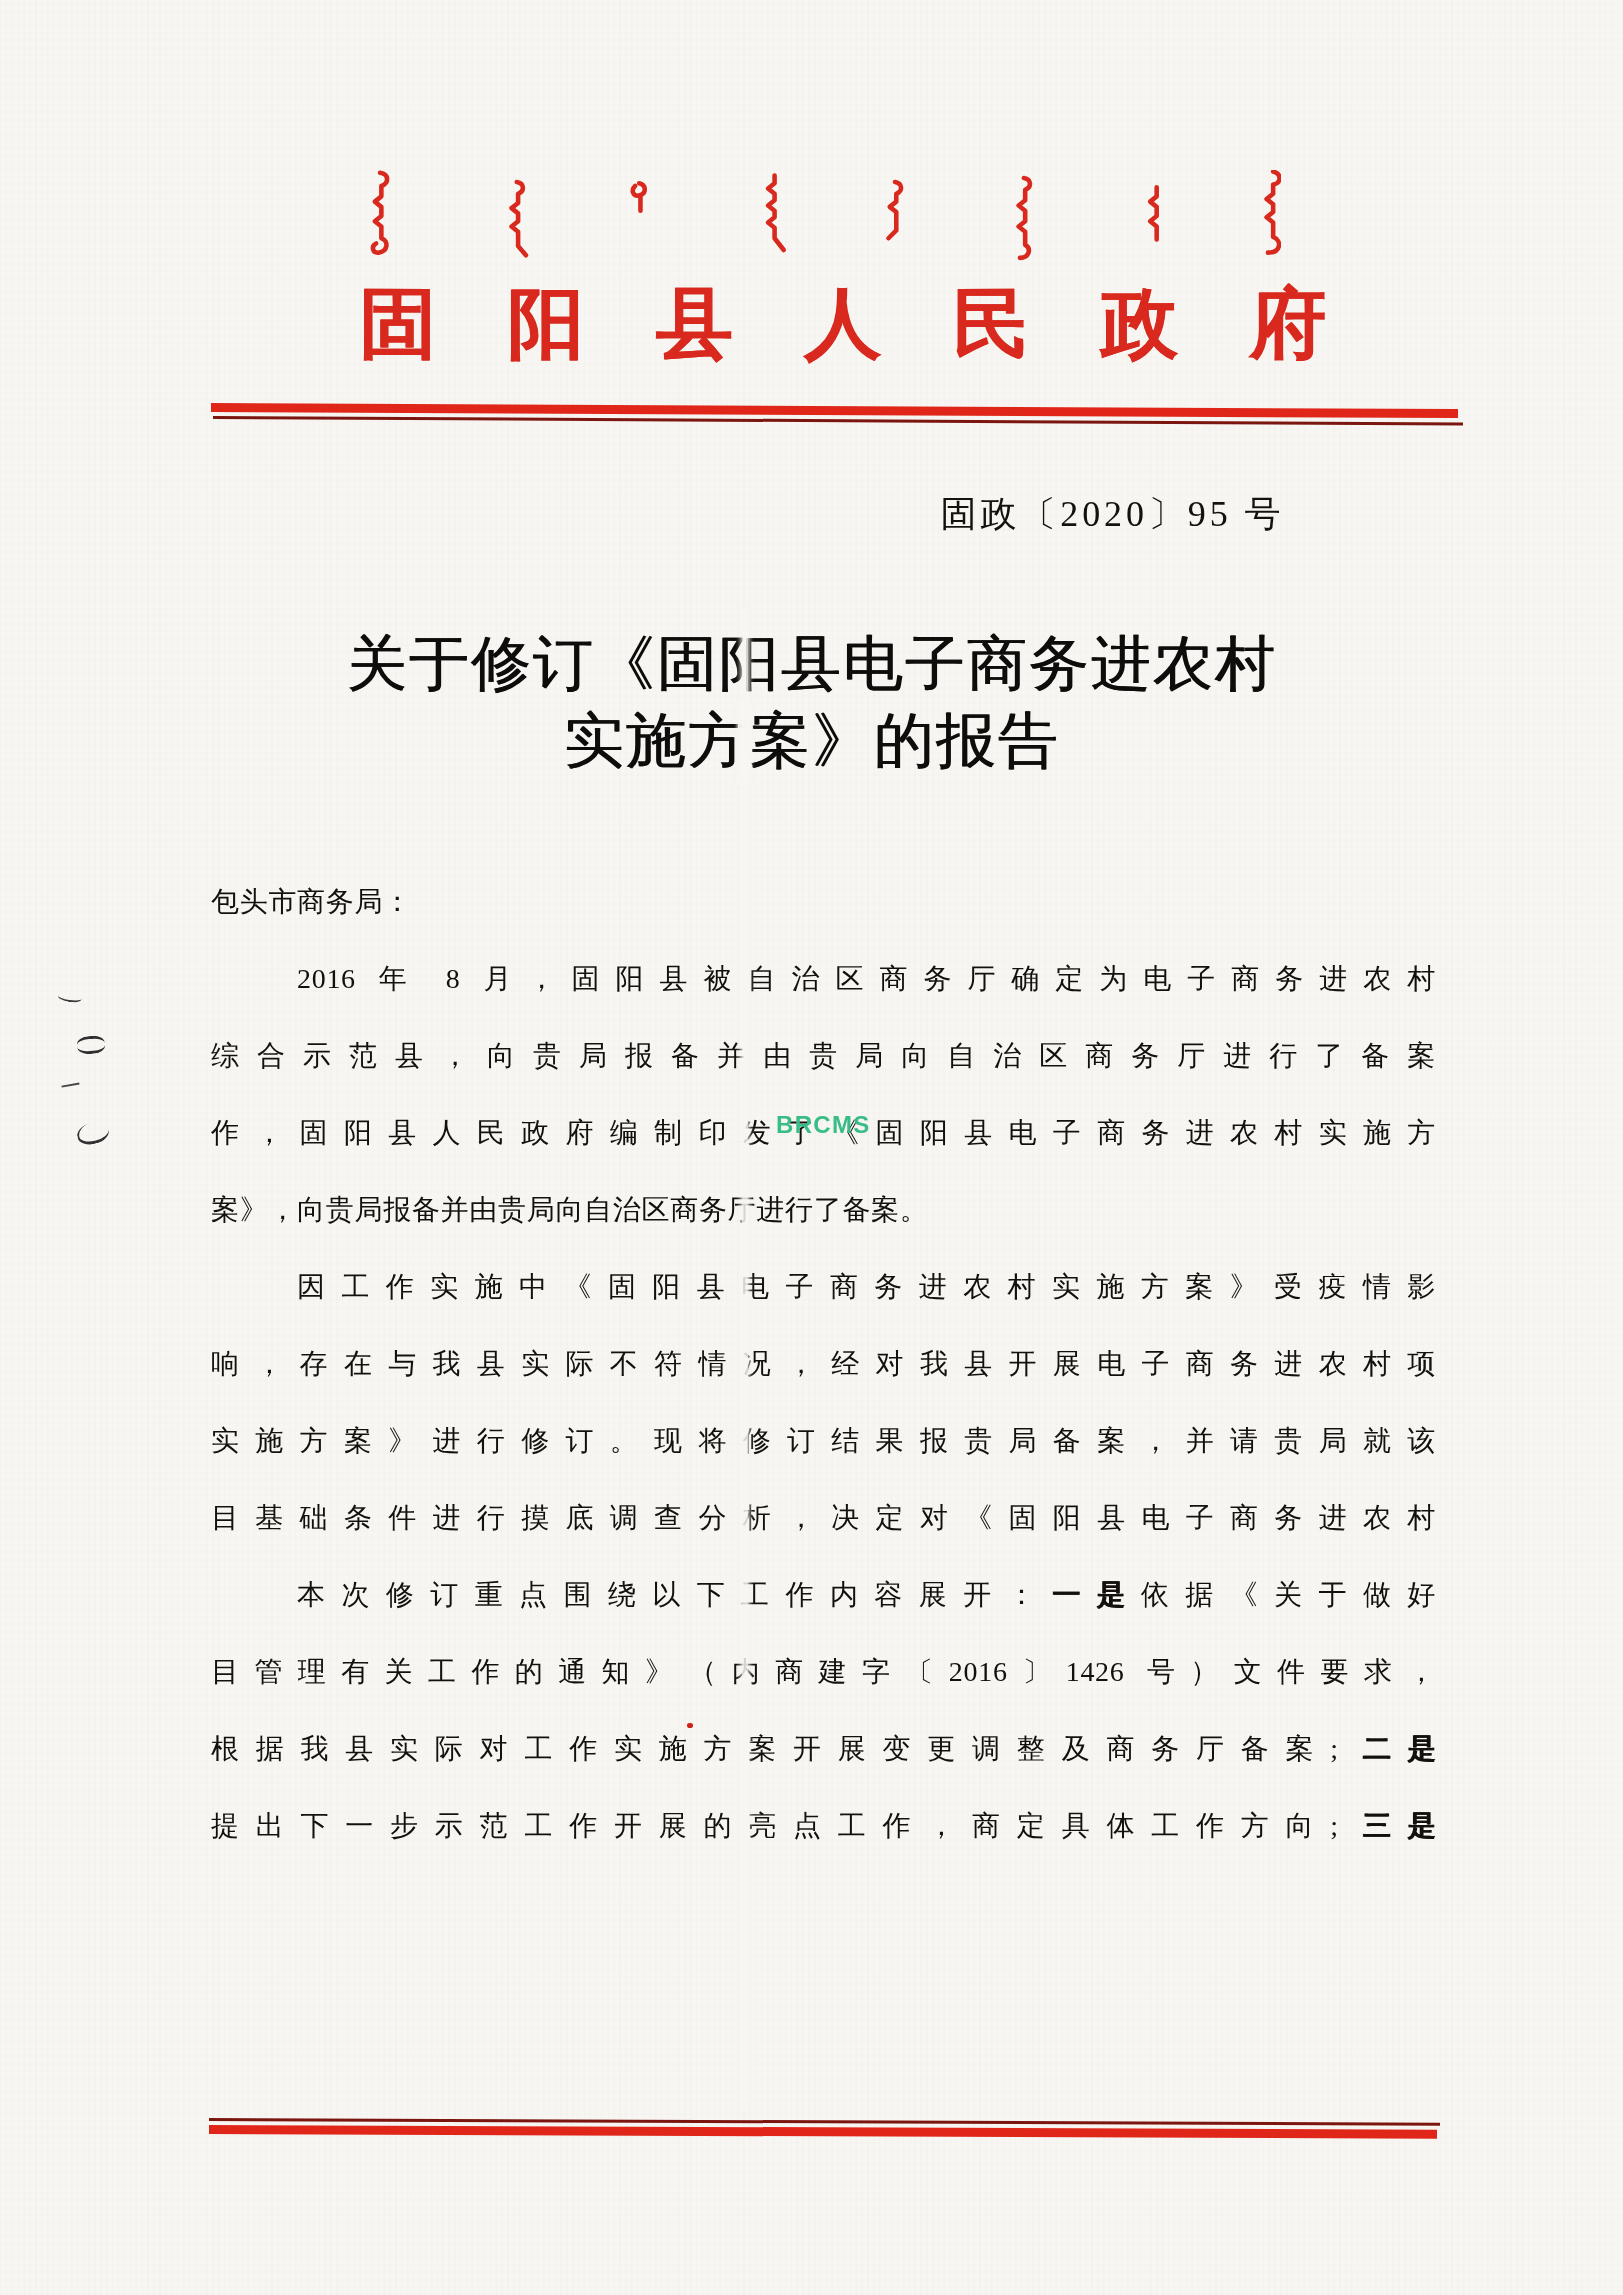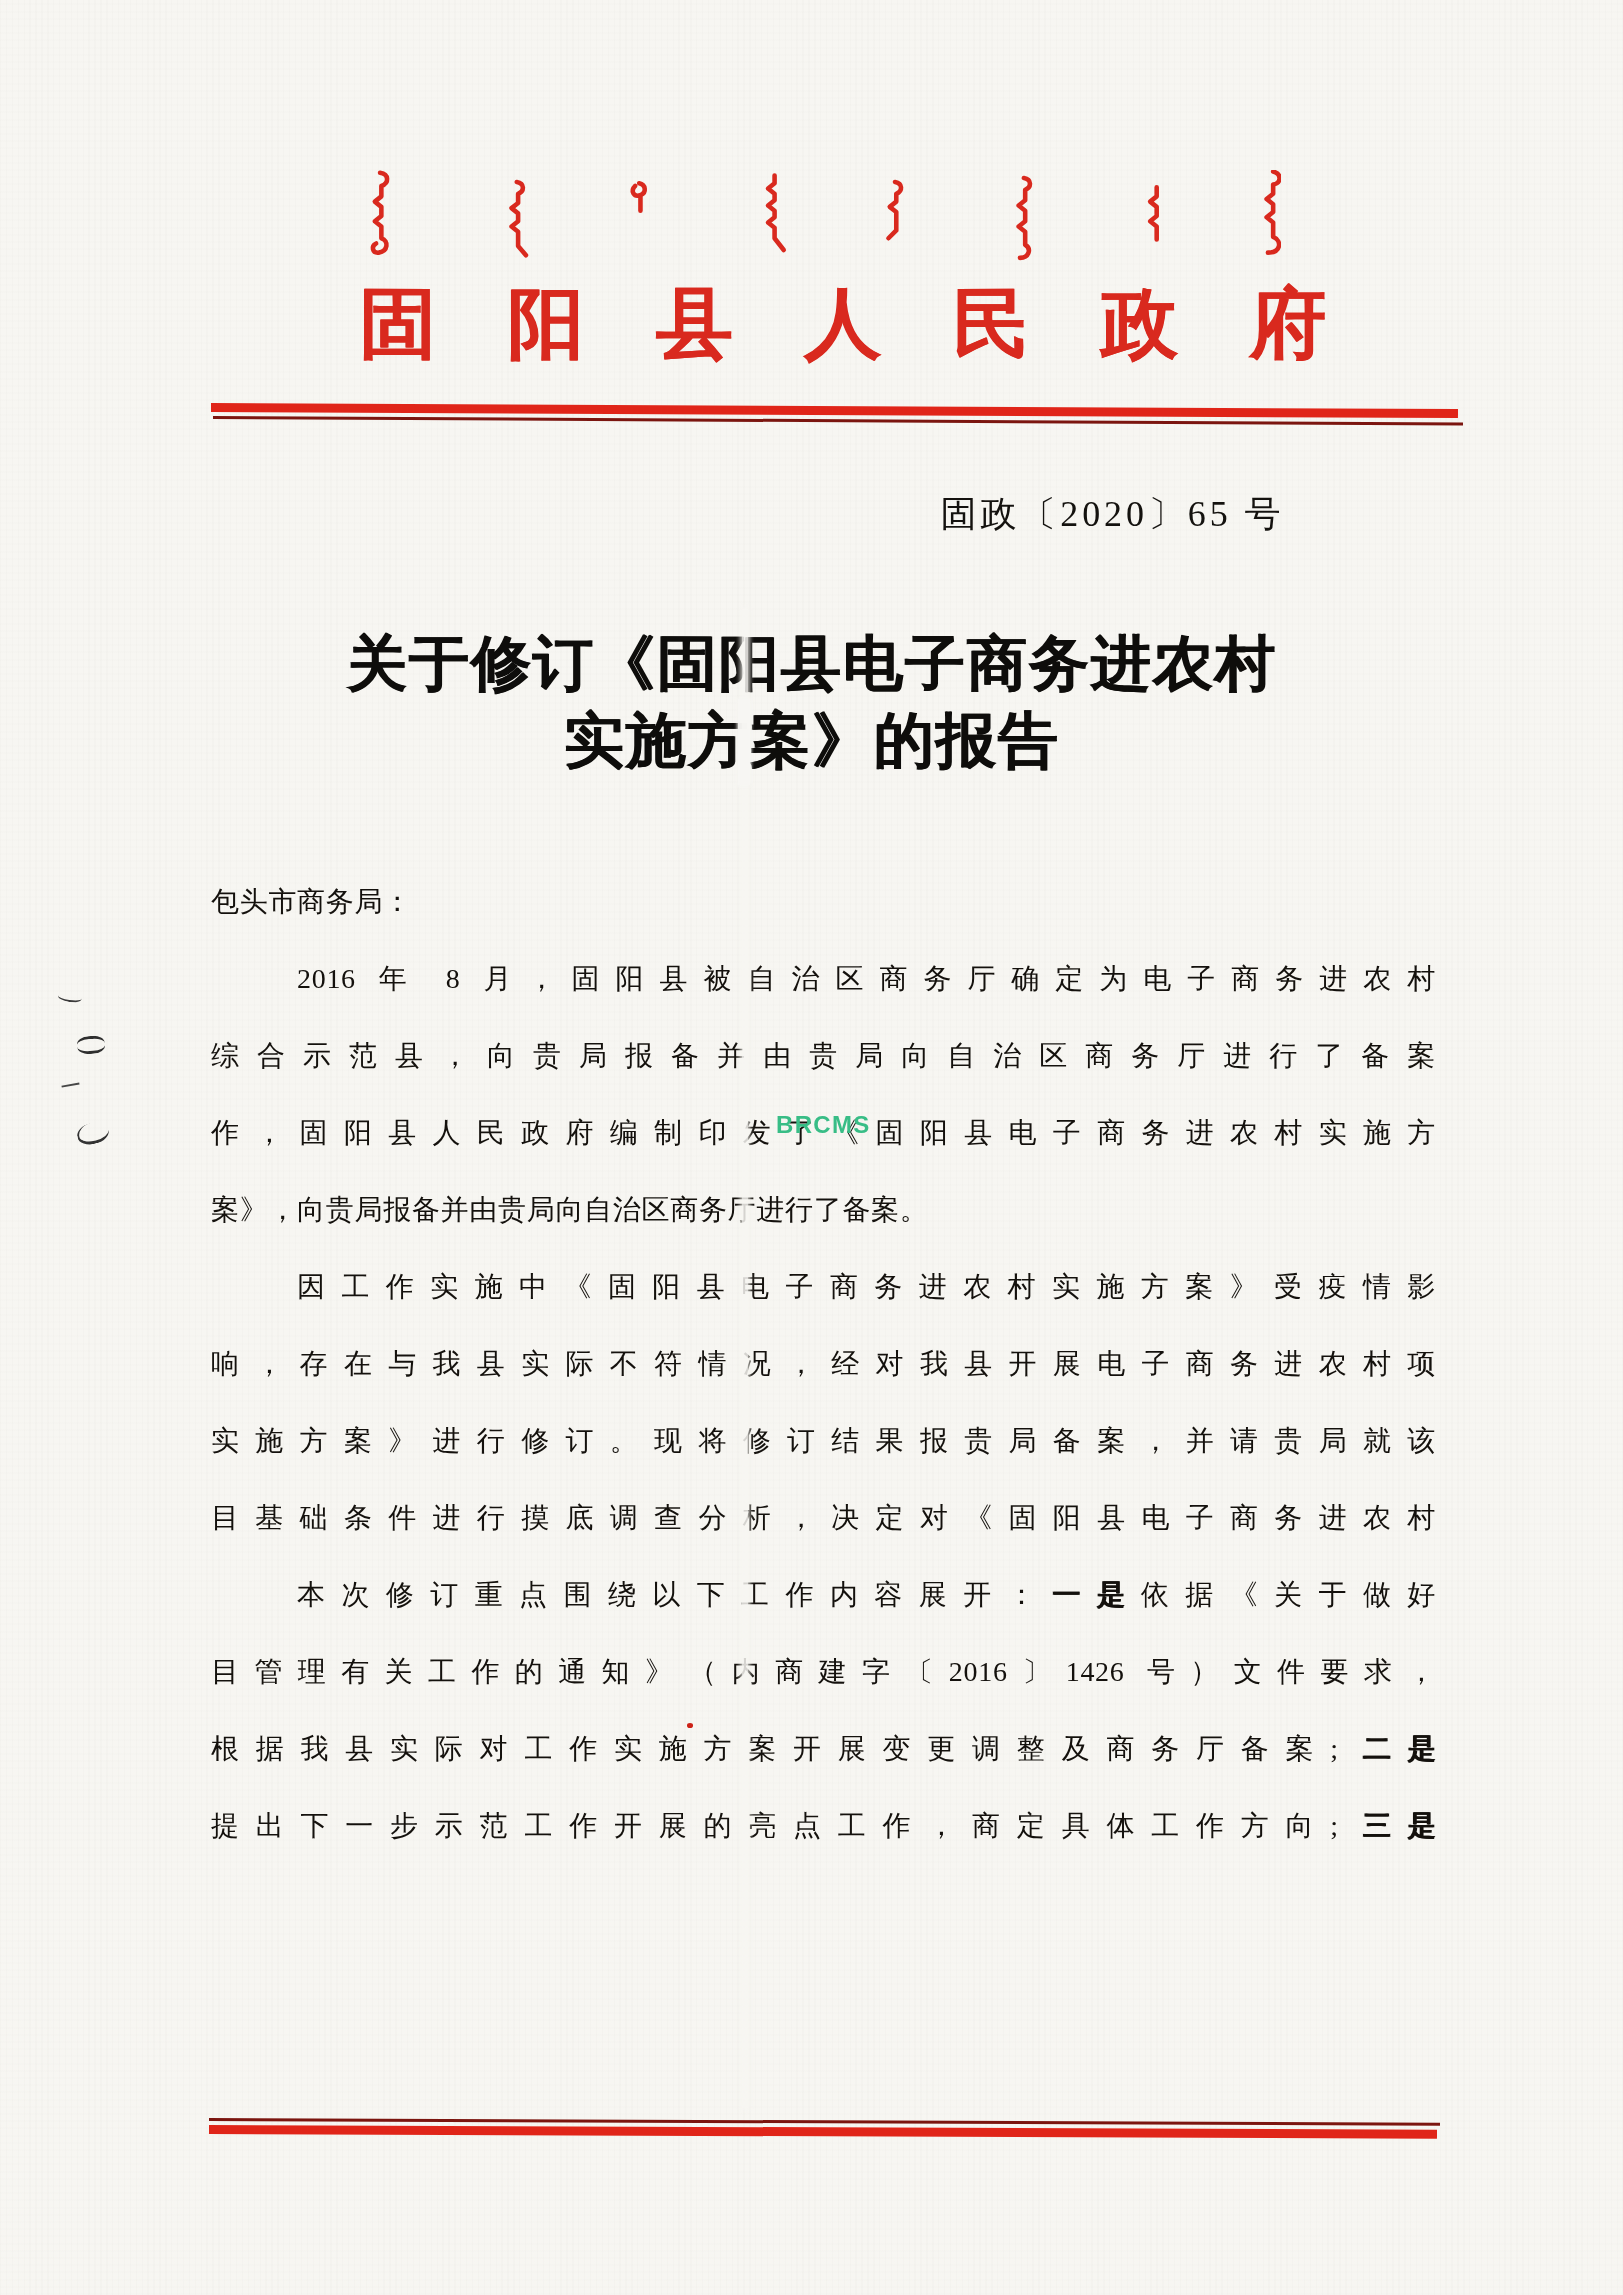--- a/index.html
+++ b/index.html
@@ -24,21 +24,21 @@
   }
   .rule-top-thick{position:absolute;left:211px;top:403px;width:1247px;height:8.5px;background:#e02519;transform:rotate(0.28deg);transform-origin:left center;}
   .rule-top-thin{position:absolute;left:213px;top:416px;width:1250px;height:2.6px;background:#7b150f;transform:rotate(0.3deg);transform-origin:left center;}
   .doc-number{
     position:absolute;left:916px;top:490px;width:393px;
     text-align:center;font-size:36px;color:#14120f;letter-spacing:3.9px;white-space:nowrap;
   }
   
   .doc-title{
     position:absolute;left:0;top:626px;width:1623px;
-    text-align:center;color:#0e0d0b;font-weight:700;
+    text-align:center;color:#0e0d0b;font-weight:400;
     font-size:60px;line-height:77px;letter-spacing:2px;
     text-shadow:1px 0 0 #0e0d0b;
   }
   
   .body-text{position:absolute;left:211px;top:863px;width:1225px;color:#14110d;}
   .body-line{
     height:77px;line-height:77px;font-size:28px;letter-spacing:0.7px;
     text-align:justify;white-space:nowrap;
   }
   .body-line.fill{text-align-last:justify;}
@@ -97,21 +97,21 @@
       <span>县</span>
       <span>人</span>
       <span>民</span>
       <span>政</span>
       <span>府</span>
     </div>
 
   <div class="rule-top-thick"></div>
   <div class="rule-top-thin"></div>
 
-  <div class="doc-number">固政〔2020〕65 号</div>
+  <div class="doc-number">固政〔2020〕95 号</div>
 
   <div class="doc-title">
     <div>关于修订《固阳县电子商务进农村</div>
     <div>实施方案》的报告</div>
   </div>
 
   <div class="body-text">
       <div class="body-line"><span>包头市商务局：</span></div>
       <div class="body-line indent fill"><span>2016 年 8 月，固阳县被自治区商务厅确定为电子商务进农村</span></div>
       <div class="body-line fill"><span>综合示范县，向贵局报备并由贵局向自治区商务厅进行了备案</span></div>

